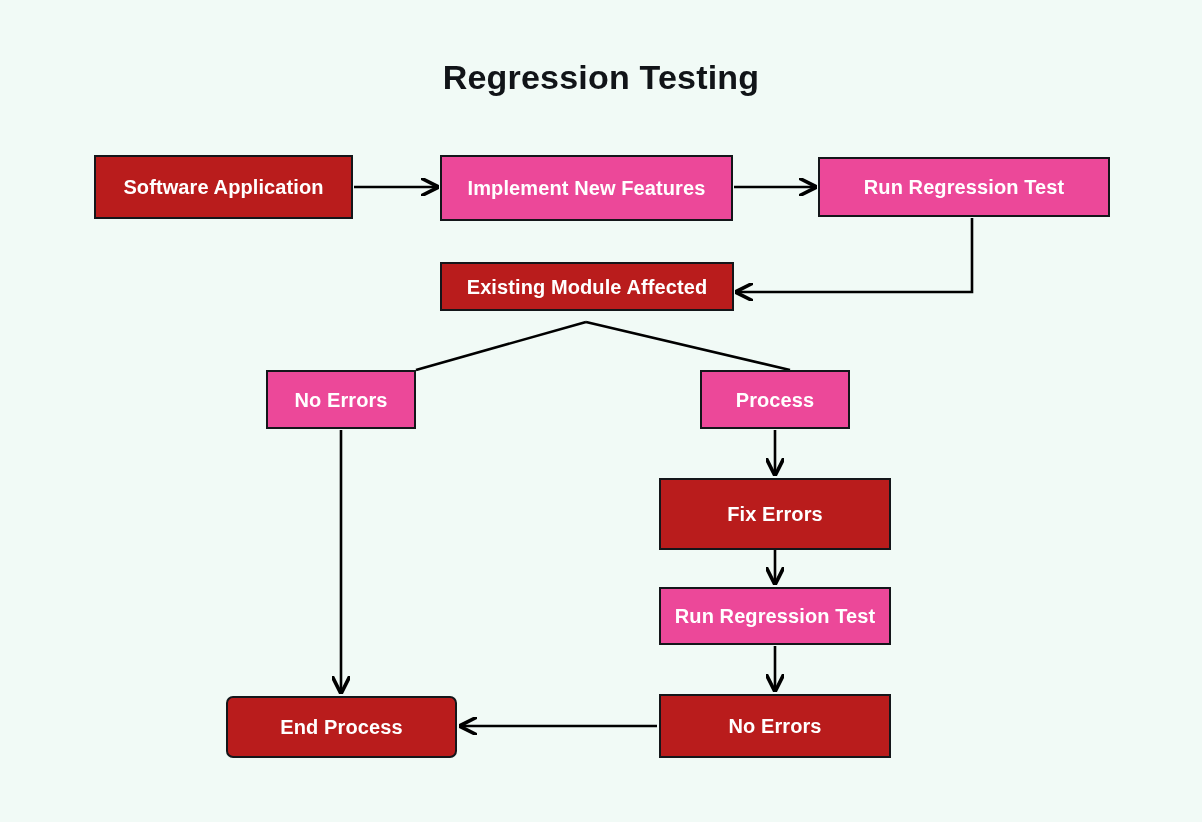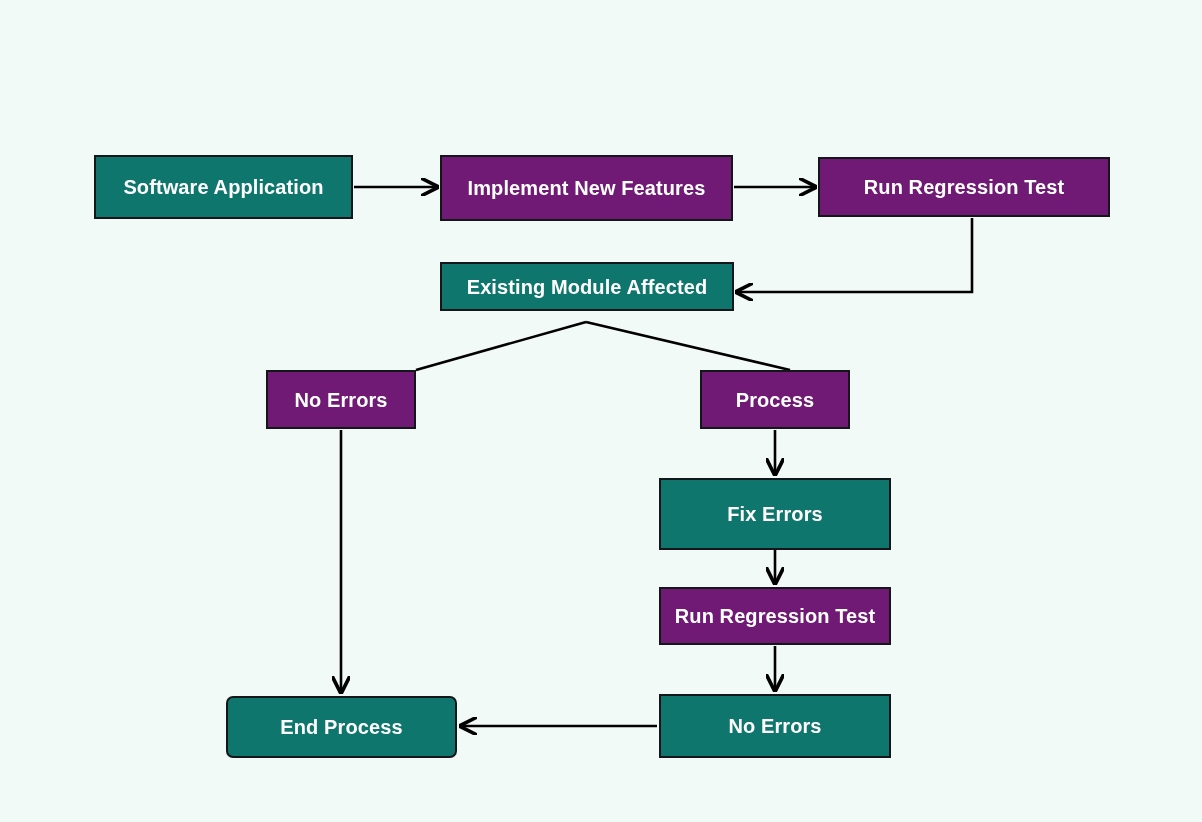--- a/index.html
+++ b/index.html
@@ -45,28 +45,29 @@
     display: flex;
     align-items: center;
     justify-content: center;
     color: #ffffff;
     font-weight: bold;
     font-size: 20px;
     line-height: 1;
     white-space: nowrap;
     letter-spacing: 0.1px;
   }
-  .node.purple { background: #0f766e; }
-  .node.green  { background: #701a75; align-items: center; }
+  .node.purple { background: #b91c1c; }
+  .node.green  { background: #ec4899; align-items: center; }
 </style>
 </head>
 <body>
 
 <div id="canvas">
 
+  <div id="diagram-title">Regression Testing</div>
 
   <svg class="edges" viewBox="0 0 1202 822">
     <defs>
       <marker id="arrow" viewBox="0 0 10 10" refX="9" refY="5" markerWidth="7" markerHeight="7" orient="auto-start-reverse">
         <path d="M 0 0 L 10 5 L 0 10" fill="none" stroke="#000" stroke-width="2"></path>
       </marker>
     </defs>
 
     <path d="M 354 187 L 437 187" fill="none" stroke="#000" stroke-width="2.6" marker-end="url(#arrow)"></path>
 

